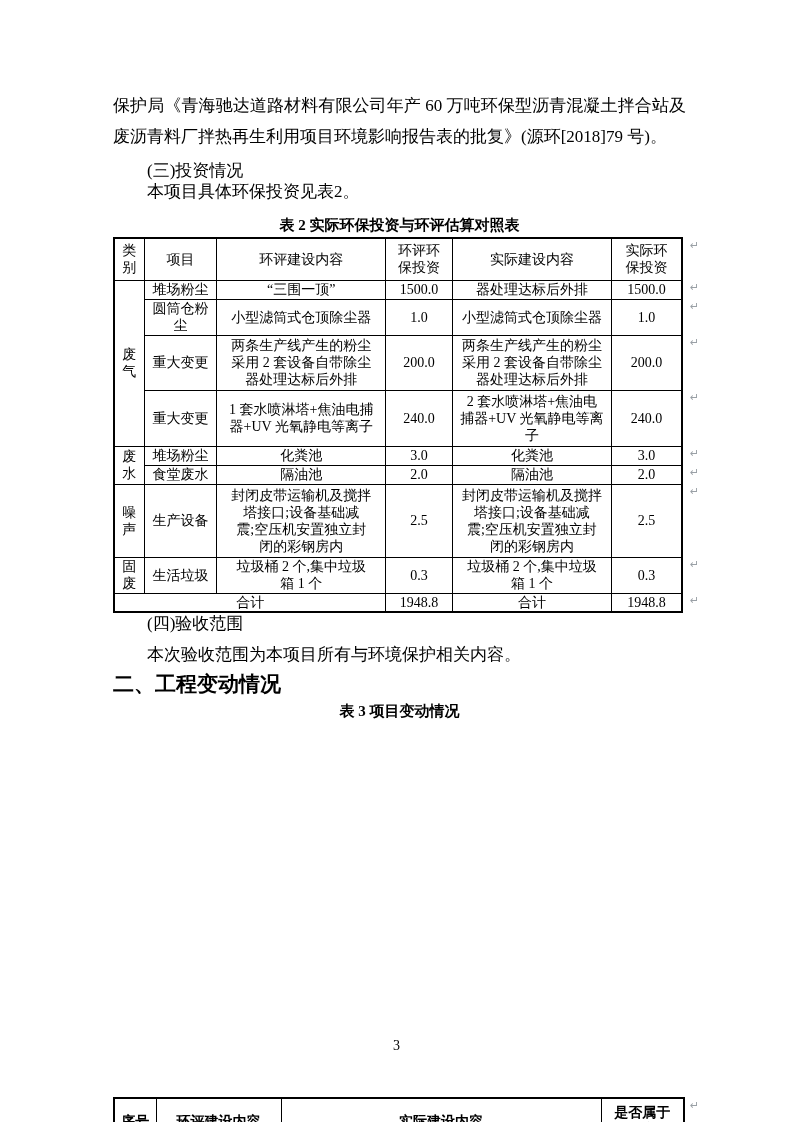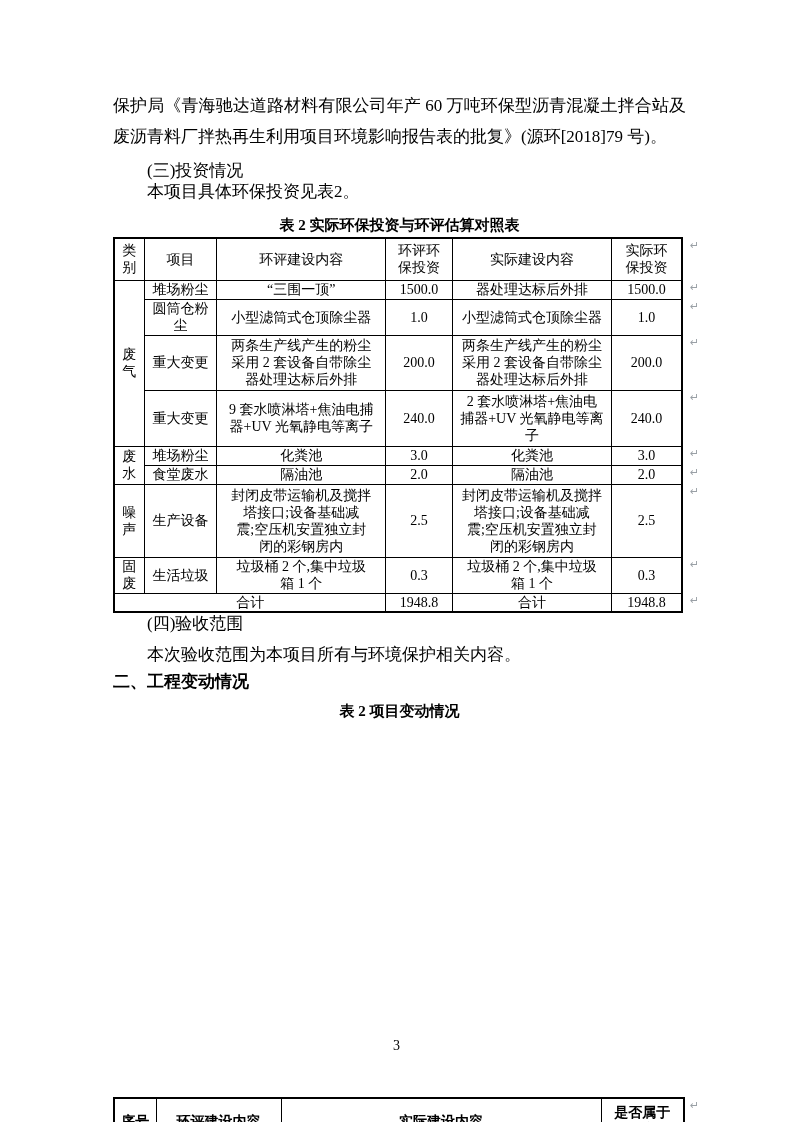--- a/index.html
+++ b/index.html
@@ -3,21 +3,21 @@
 <meta charset="utf-8">
 <style>
   html,body{margin:0;padding:0;background:#fff;}
   .page{position:relative;width:793px;height:1122px;background:#ffffff;
         font-family:"Liberation Serif",serif;color:#000;overflow:hidden;}
   .abs{position:absolute;}
   .body-text{font-size:17px;line-height:31px;}
   .just{text-align:justify;}
   .indent{padding-left:34px;}
   .tbl-title{font-size:15px;font-weight:bold;text-align:center;width:573px;}
-  .h2-heading{font-size:17px;font-weight:bold;}
+  .h2-heading{font-size:21px;font-weight:bold;}
   .tbl{border-collapse:collapse;table-layout:fixed;width:570px;border:2px solid #000;}
   .tbl td,.tbl th{border:1px solid #000;padding:0 2px;text-align:center;
         vertical-align:middle;font-size:14px;overflow:hidden;}
   .t2 td,.t2 th{line-height:17px;font-weight:normal;}
   .t3 th{line-height:17px;font-weight:bold;}
   .pre{white-space:pre-line;}
   .tbl-wrap{position:relative;}
   .pmark{position:absolute;left:577px;color:#9aa0a6;font-size:11px;
          font-family:"DejaVu Sans",sans-serif;line-height:11px;}
   .pageno{width:793px;text-align:center;font-size:14px;}
@@ -82,21 +82,21 @@
 采用 2 套设备自带除尘
 器处理达标后外排</td>
           <td>200.0</td>
           <td class="pre">两条生产线产生的粉尘
 采用 2 套设备自带除尘
 器处理达标后外排</td>
           <td>200.0</td>
         </tr>
         <tr style="height:56px">
           <td>重大变更</td>
-          <td class="pre">9 套水喷淋塔+焦油电捕
+          <td class="pre">1 套水喷淋塔+焦油电捕
 器+UV 光氧静电等离子</td>
           <td>240.0</td>
           <td class="pre">2 套水喷淋塔+焦油电
 捕器+UV 光氧静电等离
 子</td>
           <td>240.0</td>
         </tr>
         <tr style="height:19px">
           <td rowspan="2">废水</td>
           <td>堆场粉尘</td>
@@ -155,21 +155,21 @@
     <span class="pmark" style="top:322px">↵</span>
     <span class="pmark" style="top:358px">↵</span>
   </div>
 
   <div class="abs body-text indent" style="top:639px;left:113px;width:573px;">本次验收范围为本项目所有与环境保护相关内容。</div>
 
   <div class="abs body-text indent" style="top:608px;left:113px;width:573px;">(四)验收范围</div>
 
   <div class="abs h2-heading" style="top:670px;left:113px;width:573px;">二、工程变动情况</div>
 
-  <div class="abs tbl-title" style="top:702px;left:113px;">表 2 项目变动情况</div>
+  <div class="abs tbl-title" style="top:702px;left:113px;">表 3 项目变动情况</div>
 
   <div class="abs tbl-wrap" style="top:721px;left:113px;">
     <table class="tbl t3">
       <colgroup>
         <col class="c0">
           <col class="c1">
           <col class="c2">
           <col class="c3">
       </colgroup>
       <tbody>

